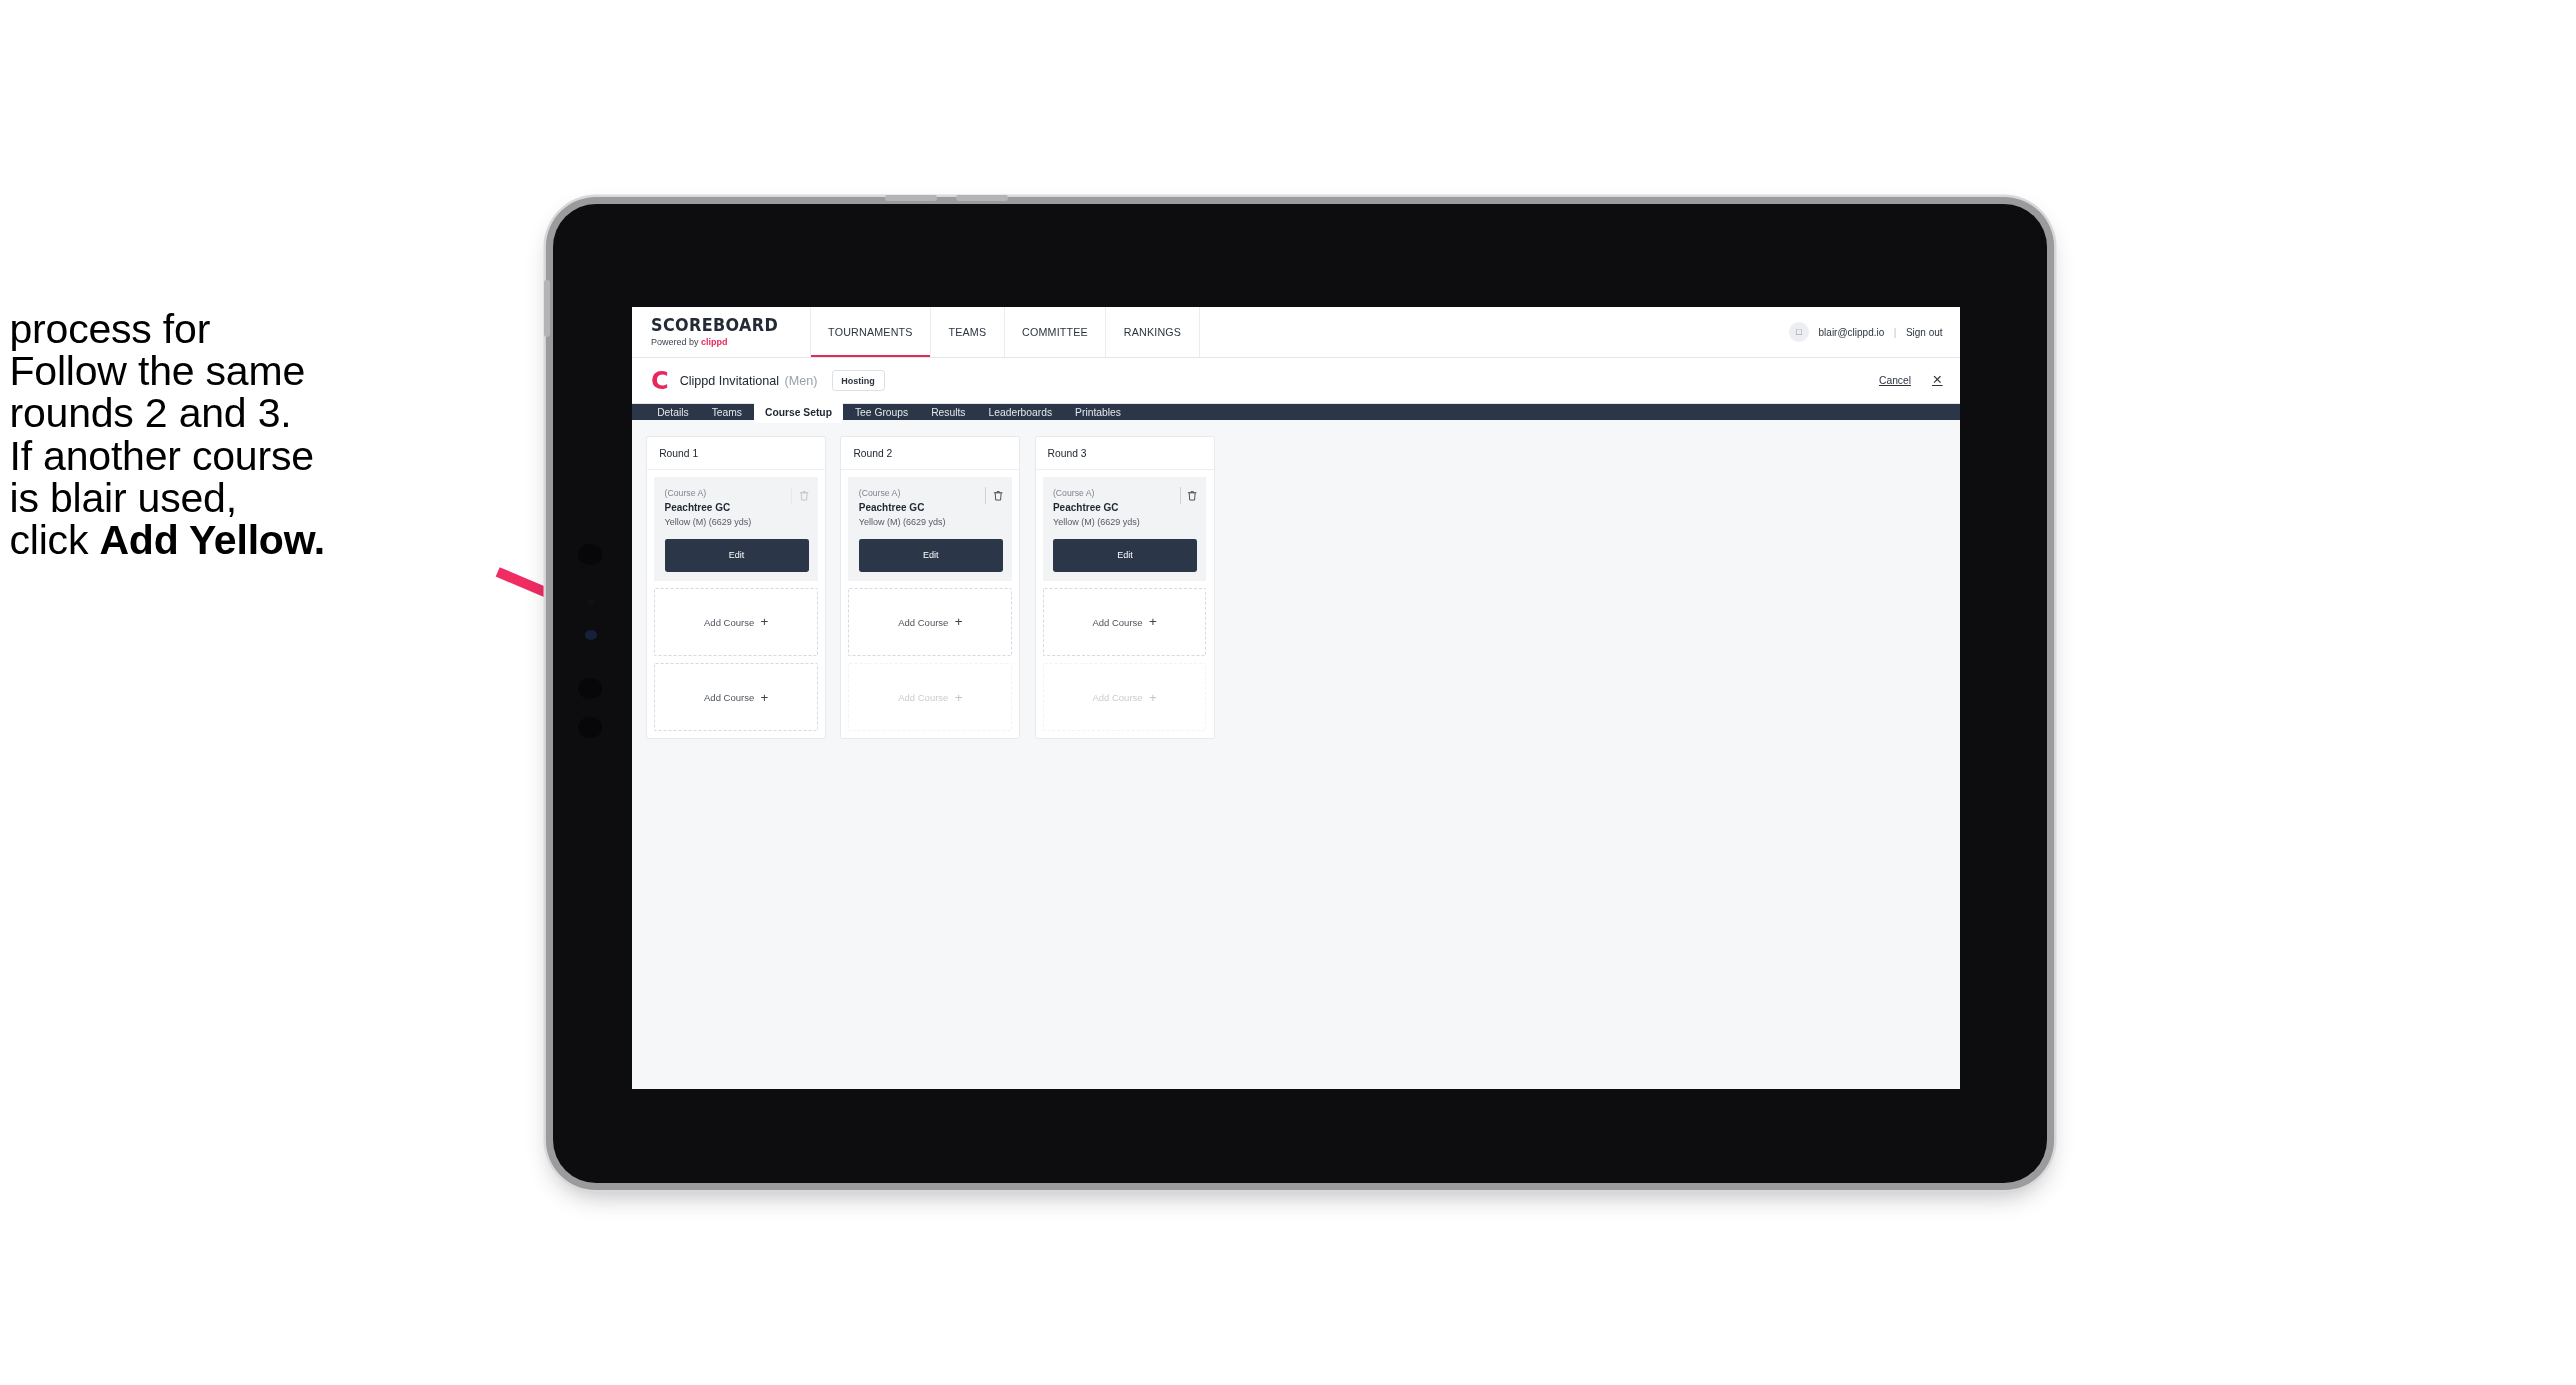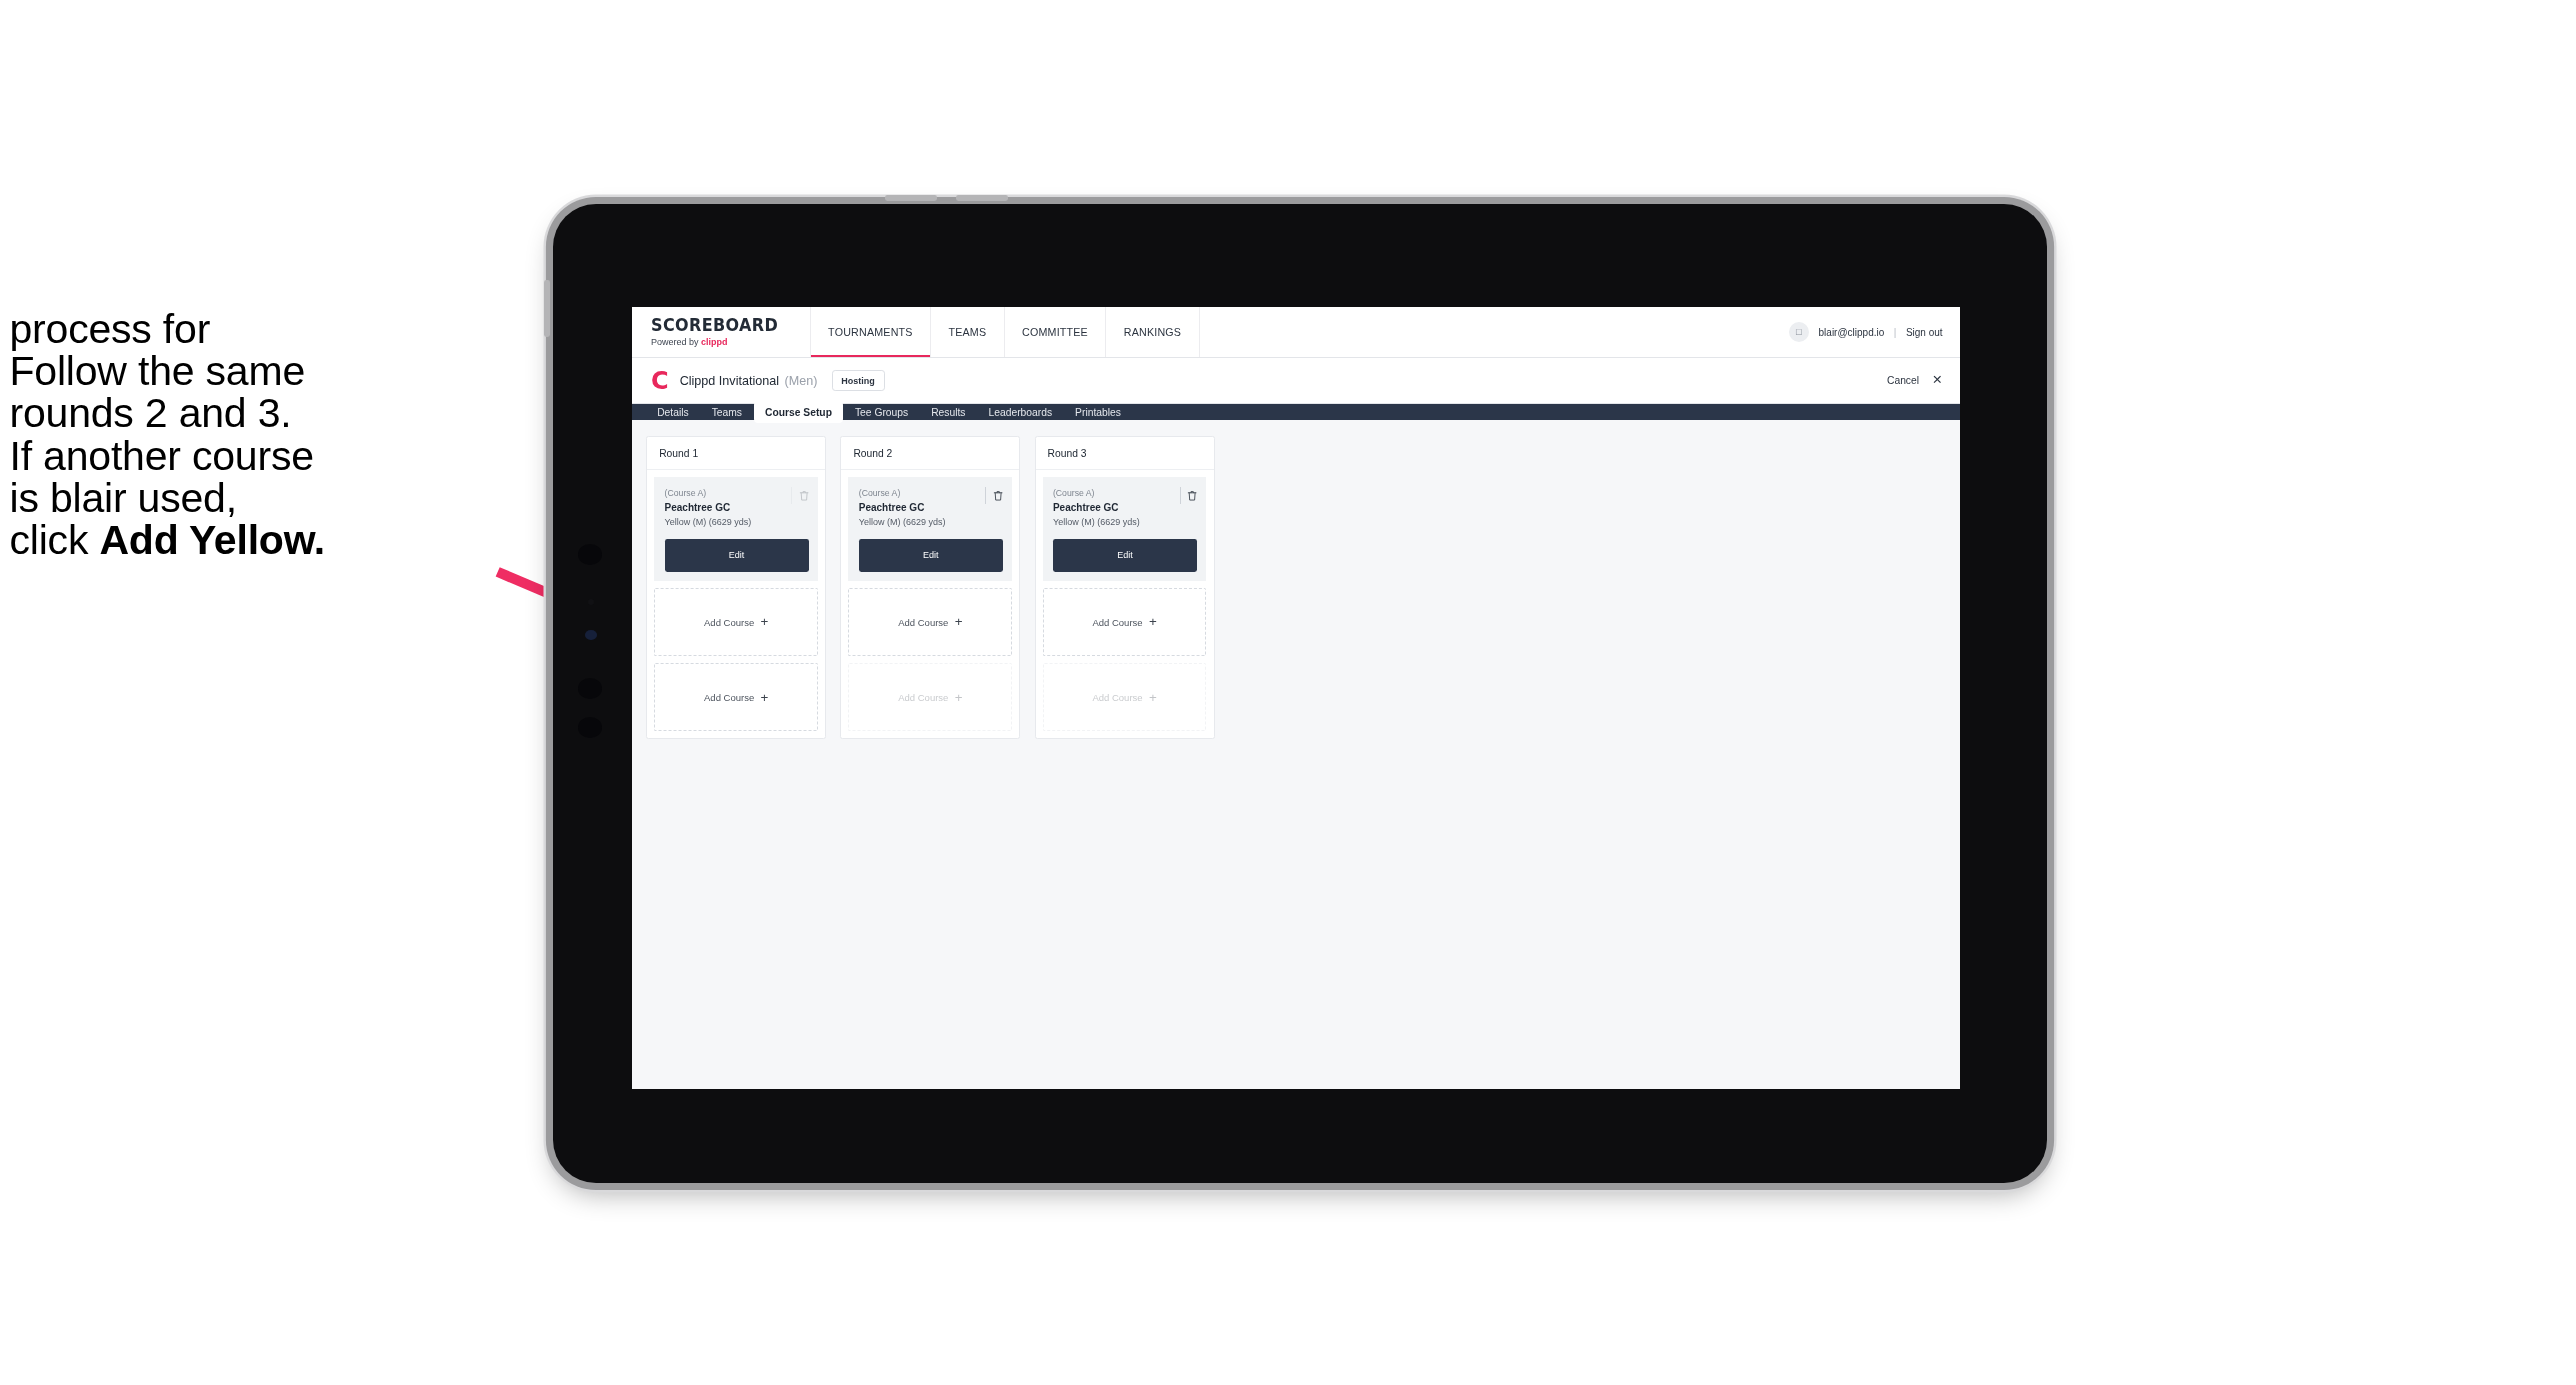--- a/index.html
+++ b/index.html
@@ -202,24 +202,25 @@
     color: #2c3440;
     border: 0.8px solid #dcdfe4;
     border-radius: 3.2px;
     padding: 4.7px 8.7px;
     background: #ffffff;
   }
   #tourneybar .cancel {
     margin-left: auto;
     display: flex;
     align-items: center;
-    gap: 13px;
+    gap: 21px;
     font-size: 10.3px;
     color: #2c3440;
     cursor: pointer;
+    text-decoration: underline;
   }
   #tourneybar .cancel .x { font-size: 12.6px; line-height: 1; }
 
   
   #subnav {
     height: 16px;
     background: #2b3649;
     display: flex;
     align-items: center;
     padding-left: 14.2px;

